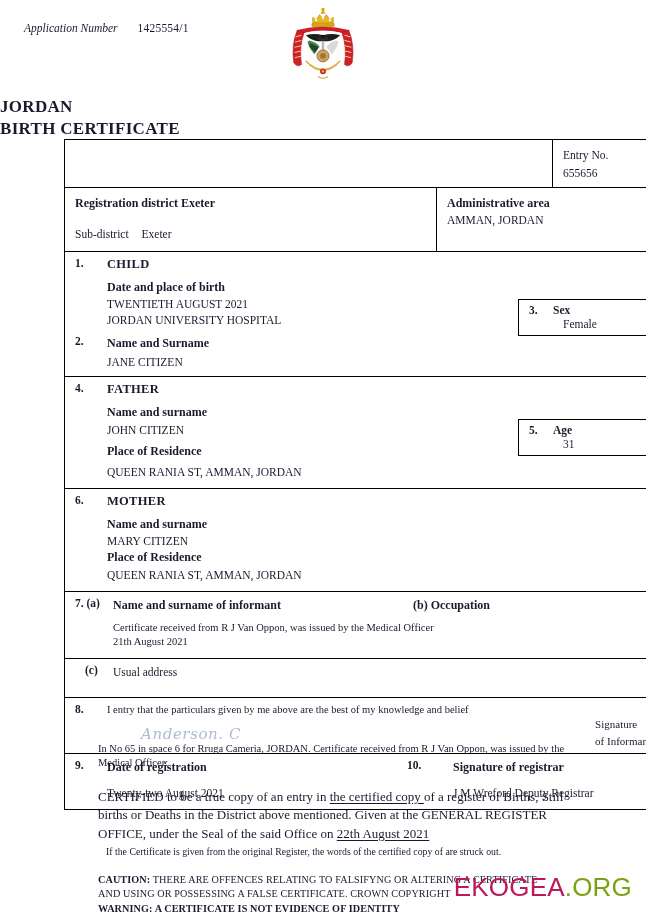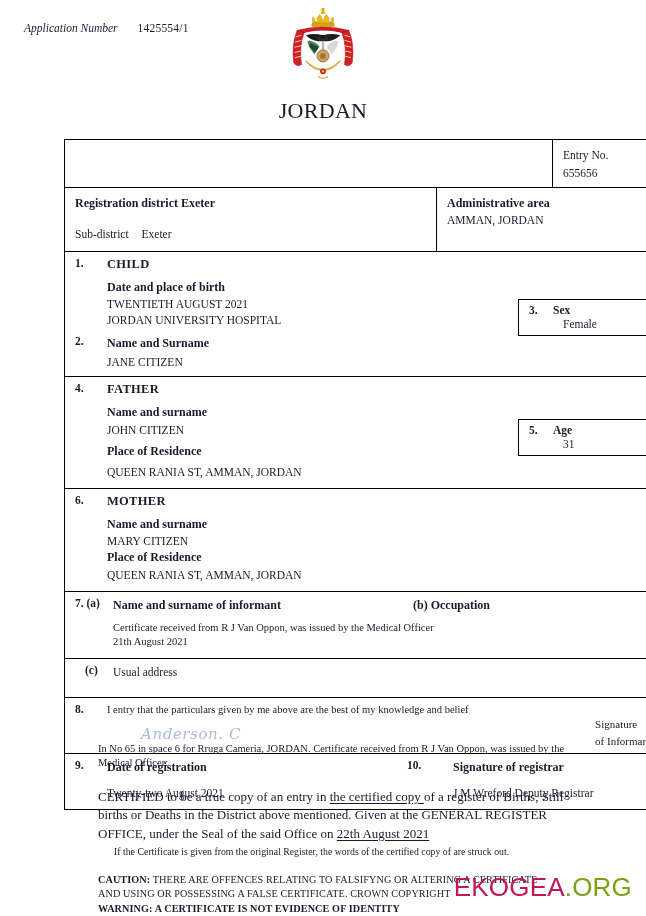--- a/index.html
+++ b/index.html
@@ -30,23 +30,22 @@
     left: 0; right: 0;
     top: 6px;
     display: flex;
     justify-content: center;
   }
 
   .doc-title {
     position: absolute;
     left: 0; right: 0;
     top: 96px;
-    text-align: center;
-    font-weight: normal;
-    font-size: 22px;
+    font-weight: bold;
+    font-size: 17px;
     letter-spacing: .3px;
     line-height: 1.32;
   }
 
   
   .cert-table {
     position: absolute;
     left: 64px;
     top: 139px;
     width: 600px;
@@ -133,21 +132,21 @@
   }
   .p-cert {
     font-size: 13px;
     line-height: 1.42;
     margin: 17px 0 0 0;
   }
   .u { text-decoration: underline; text-underline-offset: 2px; }
   .p-tiny {
     font-size: 9.8px;
     line-height: 1.35;
-    margin: 2px 0 0 16px;
+    margin: 2px 0 0 8px;
   }
   .caution {
     margin: 14px 0 0 0;
     text-align: left;
     font-size: 10.2px;
     line-height: 1.42;
     letter-spacing: .1px;
   }
   .caution .w { font-weight: bold; }
 
@@ -207,20 +206,21 @@
     <path d="M34 69 Q50 82 66 69" fill="none" stroke="#e0b957" stroke-width="1.1"></path>
 
     <circle cx="50" cy="76" r="3.4" fill="#c9202a"></circle>
     <circle cx="50" cy="76" r="1.5" fill="#e8b820"></circle>
     <path d="M44 82 Q50 86 56 82" fill="none" stroke="#d4a634" stroke-width="1.3"></path>
   </svg>
 </div>
 
 <div class="doc-title">
   <div>JORDAN</div>
+  <div>BIRTH CERTIFICATE</div>
 </div>
 
 <div class="cert-table">
 
   <div class="row">
     <div class="cell flexfill blankrow"></div>
     <div class="entry-box">
       <div>Entry No.</div>
       <div>655656</div>
     </div>

